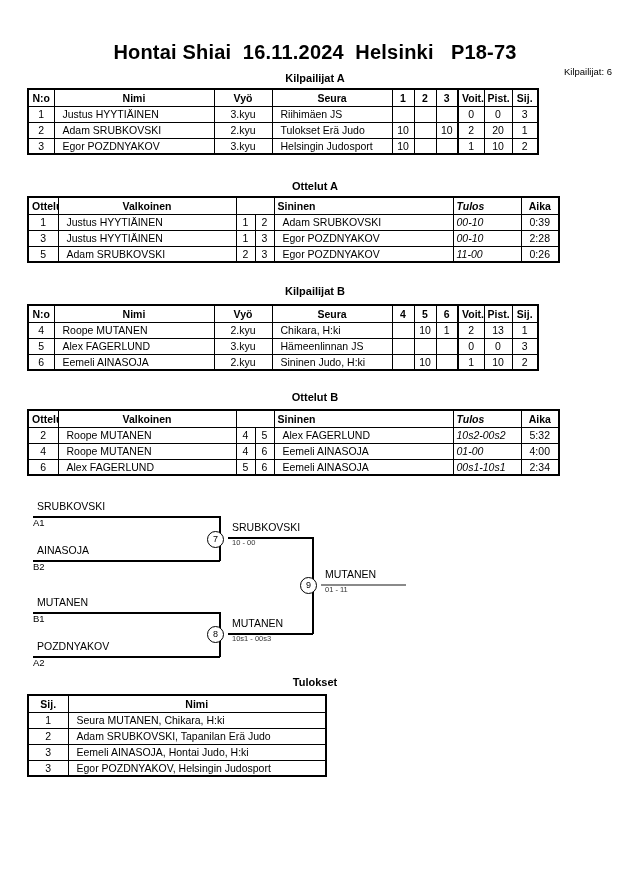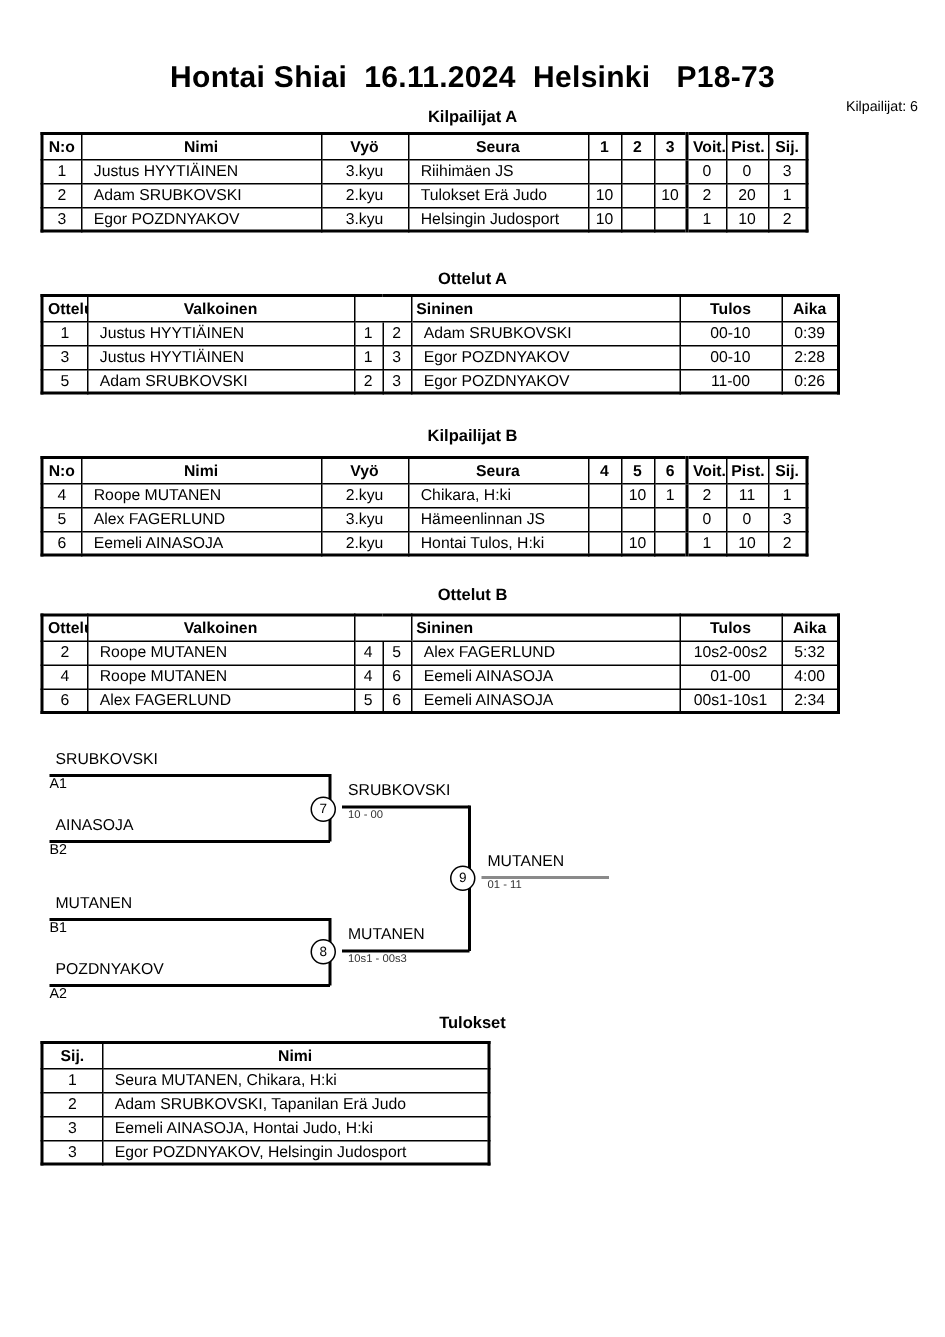--- a/index.html
+++ b/index.html
@@ -83,21 +83,21 @@
   .pool .c-rank  { width: 26px;  text-align: center; }
   .pool th.c-name, .pool th.c-club { text-align: center; padding-left: 3px; }
 
   
   .bouts { left: 27px; width: 531px; }
   .bouts .m-no     { width: 30px;  text-align: center; }
   .bouts .m-white  { width: 178px; text-align: left; padding-left: 8px; }
   .bouts .m-n1     { width: 19px;  text-align: center; }
   .bouts .m-n2     { width: 19px;  text-align: center; }
   .bouts .m-blue   { width: 179px; text-align: left; padding-left: 8px; }
-  .bouts .m-score  { width: 68px;  text-align: center; }
+  .bouts .m-score  { width: 68px;  text-align: left; font-style: italic; }
   .bouts .m-time   { width: 38px;  text-align: center; }
   .bouts th.m-white { text-align: center; padding-left: 3px; }
   .bouts th.m-blue  { padding-left: 3px; }
 
   
   .results { left: 27px; width: 300px; }
   .results .r-rank { width: 40px; text-align: center; }
   .results .r-name { width: 258px; text-align: left; padding-left: 8px; }
   .results th.r-name { text-align: center; padding-left: 3px; }
 
@@ -273,40 +273,40 @@
   <tbody>
     <tr>
       <td class="c-no">4</td>
       <td class="c-name">Roope MUTANEN</td>
       <td class="c-belt">2.kyu</td>
       <td class="c-club">Chikara, H:ki</td>
       <td class="c-rr"></td>
       <td class="c-rr">10</td>
       <td class="c-rr">1</td>
       <td class="c-win c-sep">2</td>
-      <td class="c-pts">11</td>
+      <td class="c-pts">13</td>
       <td class="c-rank">1</td>
     </tr>
     <tr>
       <td class="c-no">5</td>
       <td class="c-name">Alex FAGERLUND</td>
       <td class="c-belt">3.kyu</td>
       <td class="c-club">Hämeenlinnan JS</td>
       <td class="c-rr"></td>
       <td class="c-rr"></td>
       <td class="c-rr"></td>
       <td class="c-win c-sep">0</td>
       <td class="c-pts">0</td>
       <td class="c-rank">3</td>
     </tr>
     <tr>
       <td class="c-no">6</td>
       <td class="c-name">Eemeli AINASOJA</td>
       <td class="c-belt">2.kyu</td>
-      <td class="c-club">Hontai Tulos, H:ki</td>
+      <td class="c-club">Sininen Judo, H:ki</td>
       <td class="c-rr"></td>
       <td class="c-rr">10</td>
       <td class="c-rr"></td>
       <td class="c-win c-sep">1</td>
       <td class="c-pts">10</td>
       <td class="c-rank">2</td>
     </tr>
   </tbody>
 </table>
 

